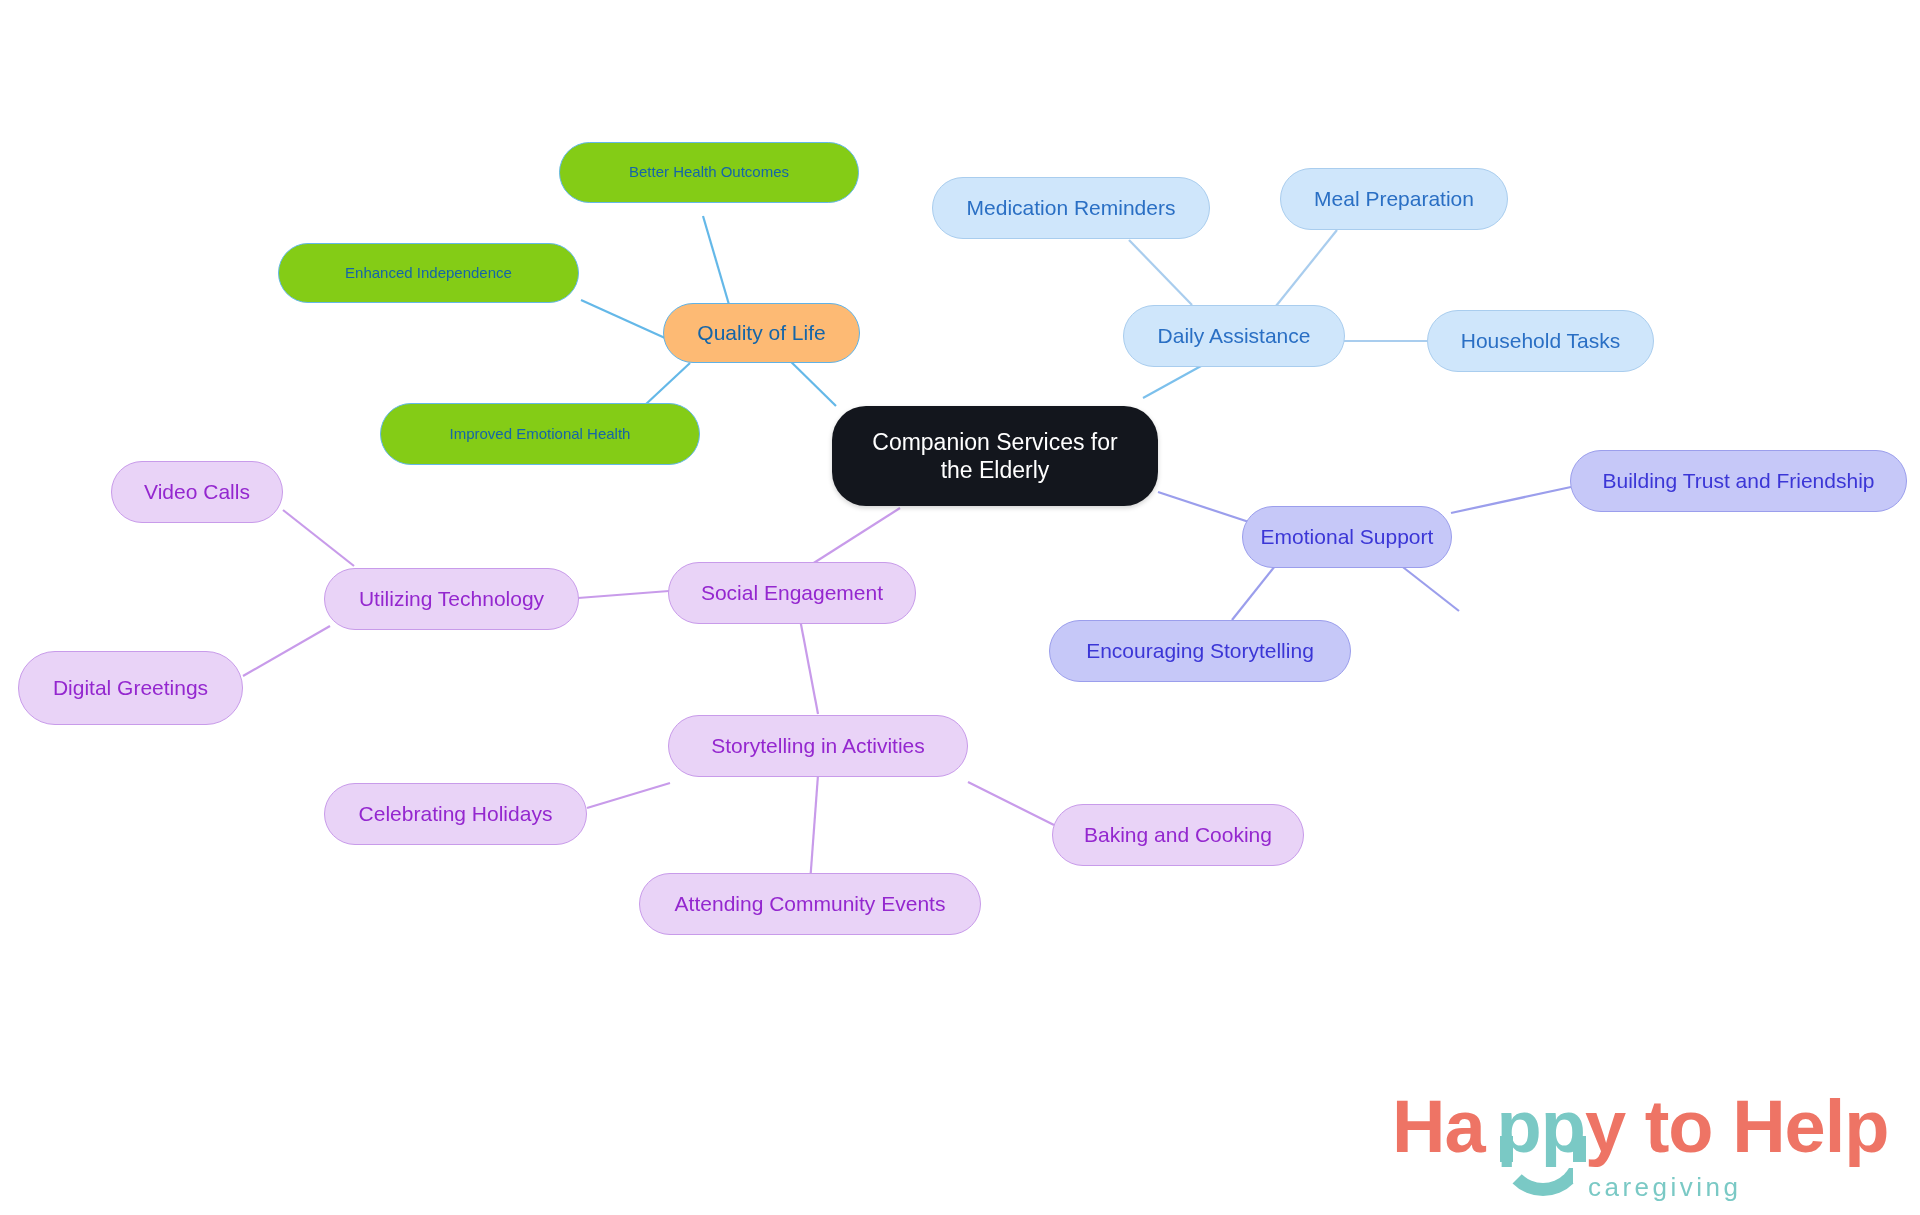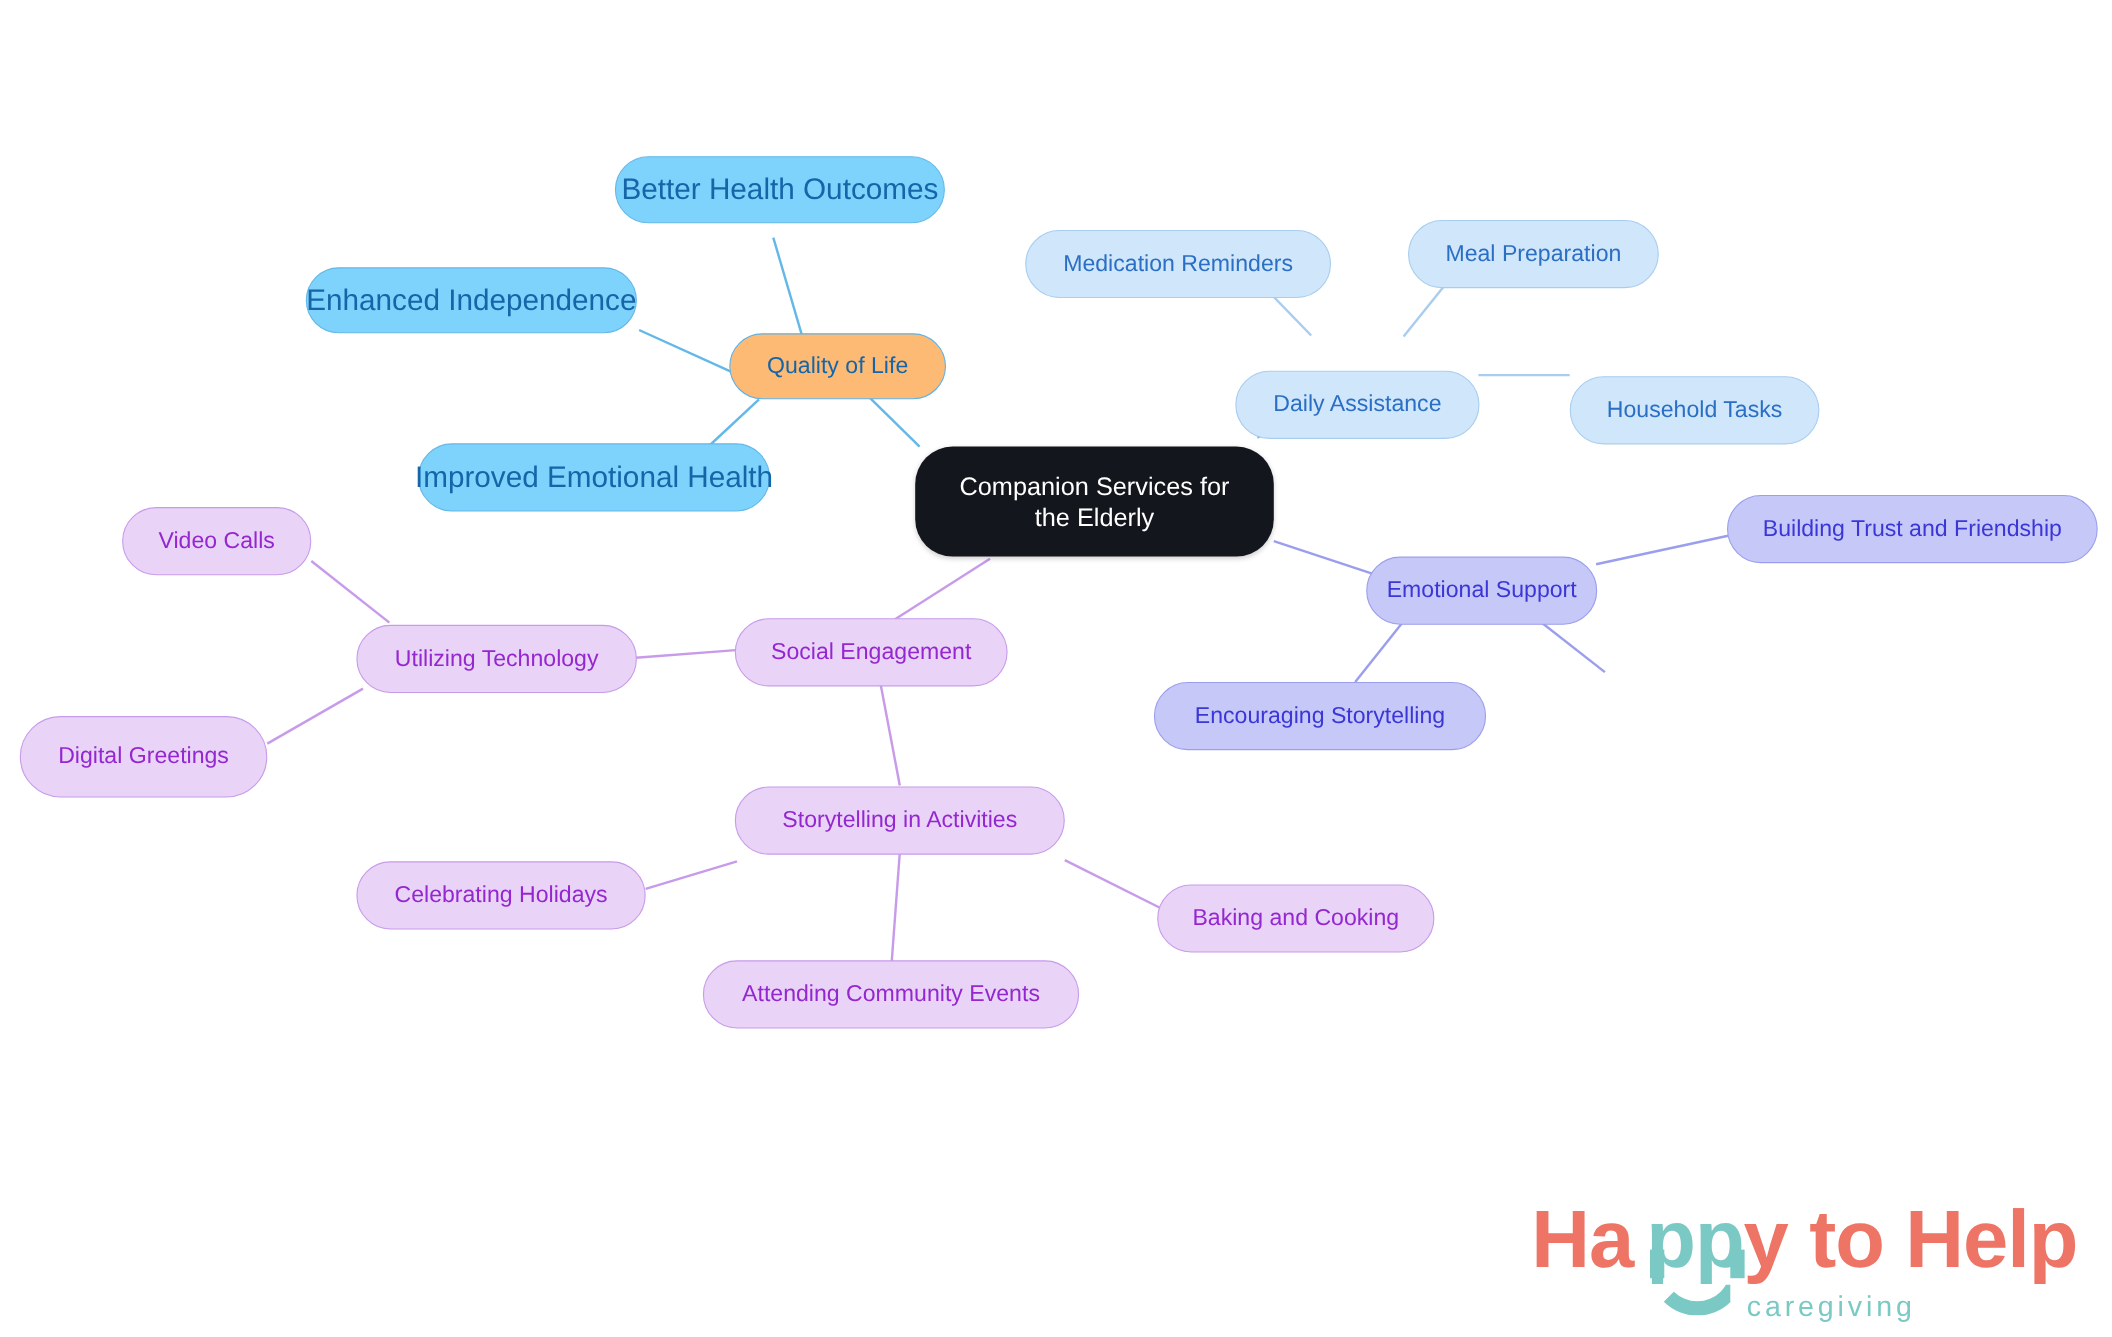--- a/index.html
+++ b/index.html
@@ -30,38 +30,37 @@
     border:none;
     border-radius:34px;
     font-size:23px;
     white-space:normal;
     padding:0 39px;
     box-shadow:0 2px 5px rgba(0,0,0,.18);
   }
 
   
   .f-sky{
-    background:#7dd3fc;
+    background:#84cc16;
     border:1.6px solid #64b8e8;
     color:#1565a8;
-    font-size:27px;
+    font-size:15px;
   }
   .f-sky-branch{
     background:#fdba74;
     border:1.6px solid #5fb2e6;
     color:#1565a8;
     font-size:21px;
   }
   
   .f-pale{
     background:#cfe6fb;
     border:1.6px solid #a9cdee;
     color:#2a6fc4;
     font-size:21px;
-    margin-top:32px;
   }
   
   .f-peri{
     background:#c6c8f8;
     border:1.6px solid #9b9eec;
     color:#3b36d6;
     font-size:21px;
   }
   
   .f-orchid{

